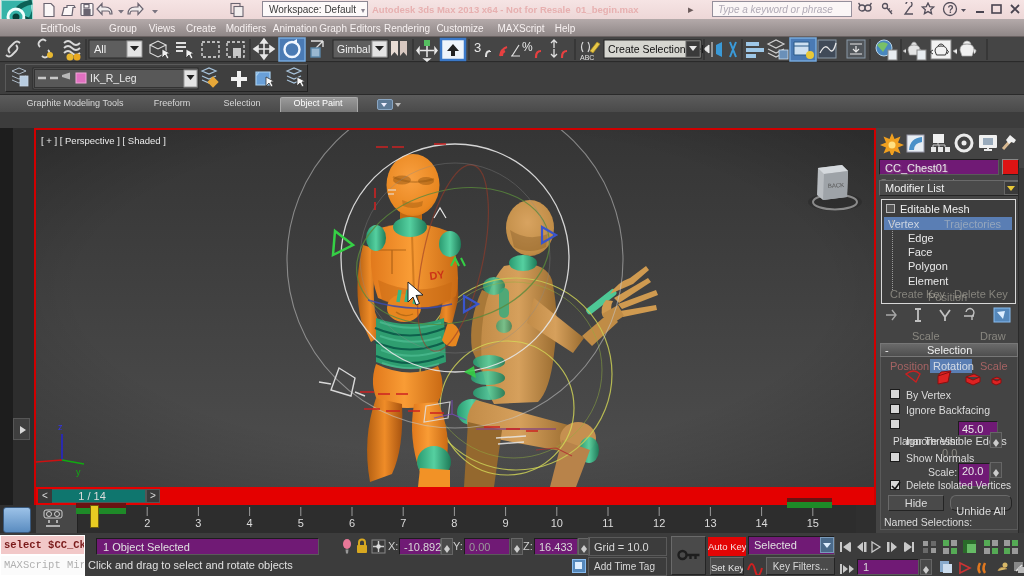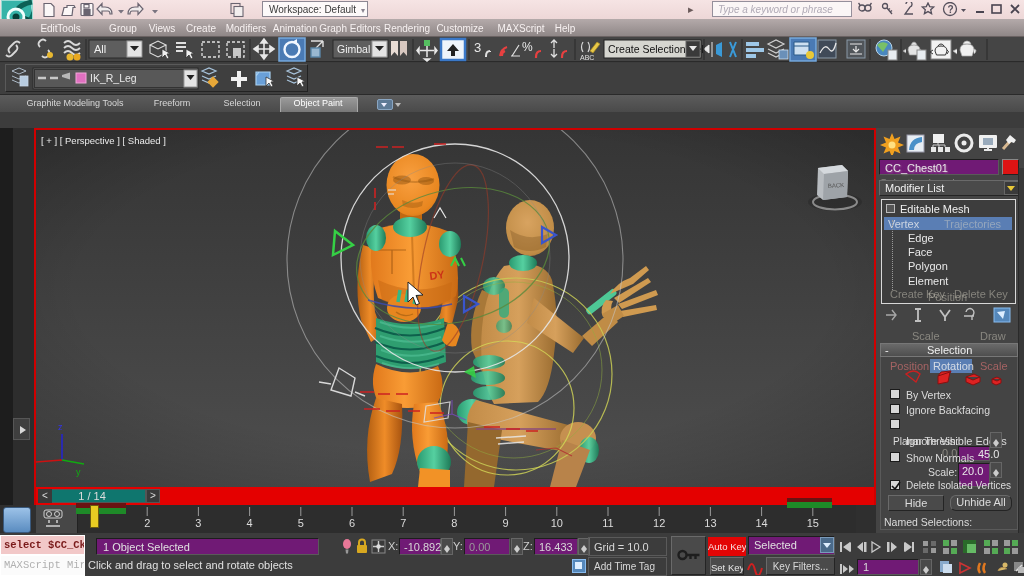--- a/index.html
+++ b/index.html
@@ -67,20 +67,21 @@
       </g>
       <g stroke="#6a6470" stroke-width="1.1" fill="none">
         <rect x="191" y="1.5" width="9" height="10"></rect>
         <rect x="194" y="4.5" width="9" height="10" fill="#f2eeee"></rect>
       </g>
       <path d="M78 8 l3 3.5 3 -3.5 z M112 8 l3 3.5 3 -3.5 z" fill="#7a7480"></path>
     </svg>
 
     <div class="abs" style="left:262px;top:1px;width:106px;height:16px;background:#fdf9f9;border:1px solid #8d8793;font-size:10px;color:#3a3a3a;padding:2px 0 0 6px;">Workspace: Default <span style="color:#8a8490;font-size:8px;">&nbsp;▾</span></div>
 
+    <div class="abs" style="left:372px;top:4px;width:285px;font-size:9.5px;font-weight:bold;color:#e7b0b0;white-space:nowrap;overflow:hidden;">Autodesk 3ds Max 2013 x64 - Not for Resale &nbsp;01_begin.max</div>
     <div class="abs" style="left:688px;top:3px;font-size:11px;color:#6a5a5a;">▸</div>
 
     <div class="abs" style="left:712px;top:1px;width:140px;height:16px;background:#fbf6f6;border:1px solid #958f9b;font-size:10px;font-style:italic;color:#b0aab6;padding:2px 0 0 5px;">Type a keyword or phrase</div>
     <svg class="abs" style="left:858px;top:2px" width="120" height="15" viewBox="0 0 120 15">
       <g stroke="#55505c" stroke-width="1.3" fill="none">
         <circle cx="4" cy="6" r="3"></circle>
           <circle cx="10" cy="6" r="3"></circle>
           <path d="M2 3 l-1.5 -2 M12 3 l1.5 -2"></path>
         <circle cx="27" cy="4" r="2.5"></circle>
           <path d="M29 6 l5 6 m-2 -2 l2 -1.5 m-4 -0.5 l2 -1.5"></path>
@@ -685,32 +686,32 @@
       <path d="M62 9 l8 -3 6 3 -7 3 z l0 5 7 3 7 -3 0 -5" fill="#dd2222" stroke="#881010"></path>
       <path d="M88 11 l5 -2 4 2 -4 2 z l0 4 4 2 5 -2 0 -4" fill="#dd2222" stroke="#881010"></path>
     </svg>
     <div class="cbx" style="left:14px;top:261px;"></div>
       <span class="abs" style="left:30px;top:261px;font-size:10.5px;">By Vertex</span>
     <div class="cbx" style="left:14px;top:276px;"></div>
       <span class="abs" style="left:30px;top:276px;font-size:10.5px;">Ignore Backfacing</span>
     <div class="cbx" style="left:14px;top:291px;"></div>
       <span class="abs" style="left:30px;top:291px;font-size:11px;margin-top:16px;">Ignore Visible Edges</span>
     <span class="abs" style="left:17px;top:308px;font-size:10px;">Planar Thresh:</span>
-    <div class="abs sunken" style="left:82px;top:318px;width:32px;height:15px;color:#e8e8e8;padding:1px 0 0 19px;">45.0</div>
+    <div class="abs sunken" style="left:82px;top:293px;width:40px;height:15px;color:#e8e8e8;padding:1px 0 0 3px;">45.0</div>
     <div class="abs spin" style="left:114px;top:304px;height:16px;"></div>
     <span class="abs ghost" style="left:66px;top:319px;">0.0</span>
     <div class="cbx" style="left:14px;top:324px;"></div>
       <span class="abs" style="left:30px;top:324px;font-size:10.5px;">Show Normals</span>
     <span class="abs" style="left:52px;top:338px;font-size:10.5px;">Scale:</span>
     <div class="abs sunken" style="left:82px;top:335px;width:32px;height:24px;color:#e8e8e8;padding:1px 0 0 3px;">20.0</div>
     <div class="abs spin" style="left:114px;top:334px;height:16px;"></div>
     <div class="cbx" style="left:14px;top:352px;"></div>
     <svg class="abs" style="left:15px;top:353px" width="10" height="10">
         <path d="M1 5 l3 3 5 -7" stroke="#111" stroke-width="1.6" fill="none"></path>
       </svg>
     <span class="abs" style="left:30px;top:352px;font-size:10px;">Delete Isolated Vertices</span>
     <div class="abs raised" style="left:12px;top:367px;width:56px;height:16px;text-align:center;padding-top:1px;color:#ddd;">Hide</div>
-    <div class="abs raised" style="left:74px;top:367px;width:62px;height:16px;text-align:center;padding-top:0;color:#ddd;border-radius:6px;">Unhide All</div>
+    <div class="abs raised" style="left:74px;top:367px;width:62px;height:16px;text-align:center;padding-top:9px;color:#ddd;border-radius:6px;">Unhide All</div>
     <span class="abs" style="left:8px;top:388px;font-size:10.5px;">Named Selections:</span>
 
     <div class="abs" style="left:142px;top:40px;width:6px;height:365px;background:#383838;border-left:1px solid #2a2a2a;"></div>
   </div>
 </div>
 
 </body></html>

